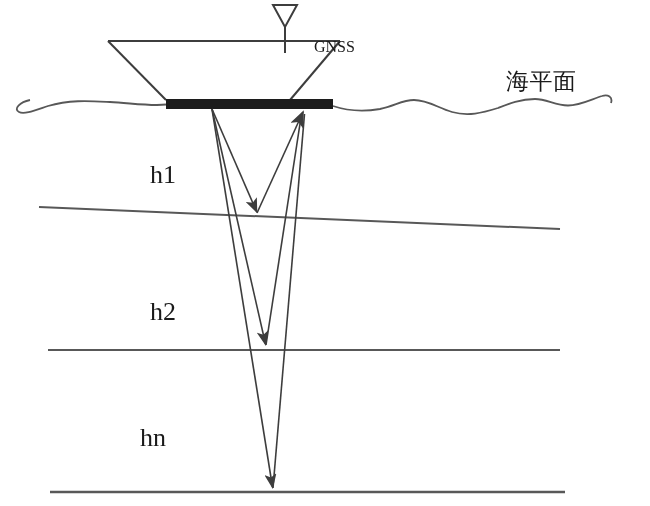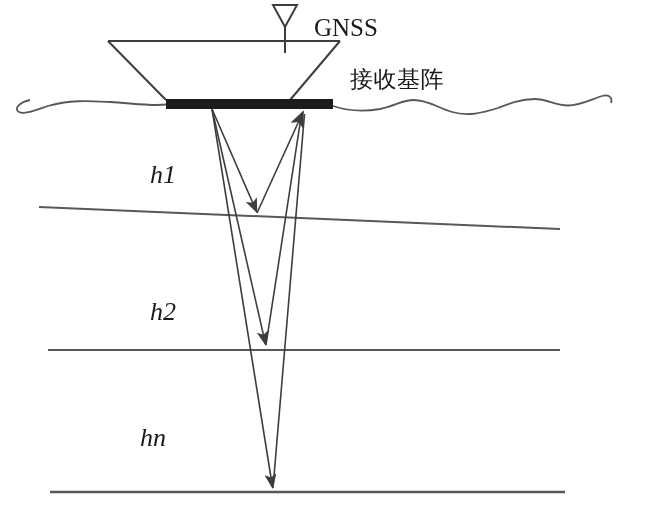--- a/index.html
+++ b/index.html
@@ -22,22 +22,22 @@
   }
   .stage svg{position:absolute;left:0;top:0;}
   .lbl{
     position:absolute;
     color:var(--text);
     white-space:nowrap;
     line-height:1.2;
     user-select:none;
   }
   .lbl-cjk{font-size:23px;letter-spacing:0.5px;}
-  .lbl-gnss{font-size:25px;}
-  .lbl-depth{font-size:26px;font-style:italic;}
+  .lbl-gnss{font-size:16px;margin-top:24px;}
+  .lbl-depth{font-size:26px;}
   .stroke{fill:none;stroke:var(--line);stroke-width:2;}
   .stroke-thin{fill:none;stroke:var(--line);stroke-width:1.6;}
   .boundary{fill:none;stroke:var(--boundary);stroke-width:2;}
   .seafloor{fill:none;stroke:var(--boundary);stroke-width:2.7;}
   .sea{fill:none;stroke:var(--boundary);stroke-width:1.8;}
   .bar{fill:var(--transducer);stroke:none;}
   .ant-tri{fill:var(--background);stroke:var(--line);stroke-width:2;}
   .arrowhead{fill:var(--line);}
 </style>
 </head>
@@ -79,18 +79,18 @@
       <path class="stroke-thin" d="M212,109 L256.5,211.5" marker-end="url(#arw)"></path>
       <path class="stroke-thin" d="M257,213 L303,112" marker-end="url(#arw-big)"></path>
       <path class="stroke-thin" d="M212,109 L265.5,344" marker-end="url(#arw)"></path>
       <path class="stroke-thin" d="M266,345 L301.5,114"></path>
       <path class="stroke-thin" d="M212,109 L272.5,487" marker-end="url(#arw)"></path>
       <path class="stroke-thin" d="M273,488 L304.5,114"></path>
     </g>
   </svg>
 
   <div class="lbl lbl-gnss" style="left:314px;top:13px">GNSS</div>
-  <div class="lbl lbl-cjk" style="left:350px;top:66px">接收基阵</div>
+  <div class="lbl lbl-cjk" style="left:506px;top:68px">海平面</div>
   <div class="lbl lbl-depth" style="left:150px;top:159px">h1</div>
   <div class="lbl lbl-depth" style="left:150px;top:296px">h2</div>
   <div class="lbl lbl-depth" style="left:140px;top:422px">hn</div>
 
 </div>
 
 </body></html>

